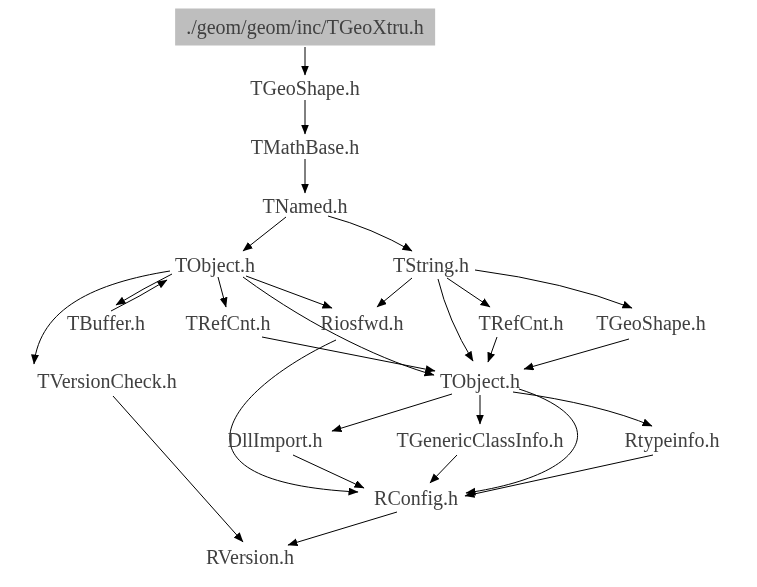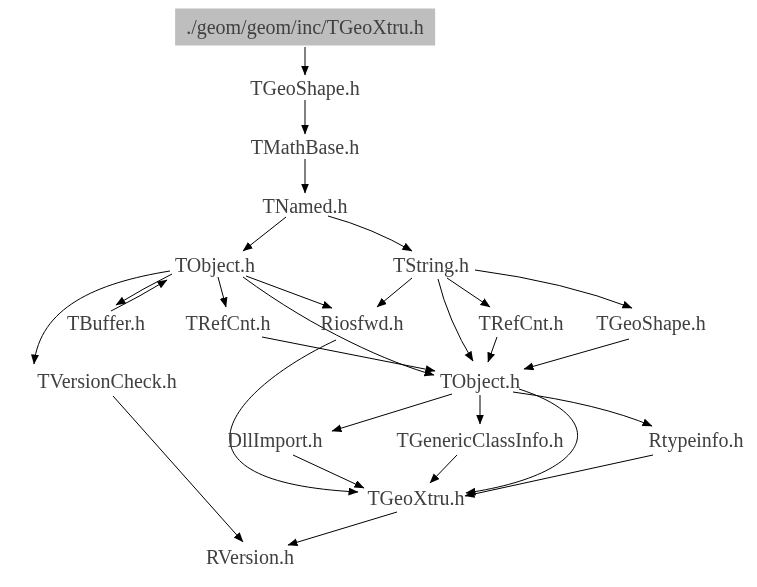--- a/index.html
+++ b/index.html
@@ -65,17 +65,17 @@
       <div class="node" style="left: 431px; top: 265px;">TString.h</div>
       <div class="node" style="left: 106px; top: 323px;">TBuffer.h</div>
       <div class="node" style="left: 228px; top: 323px;">TRefCnt.h</div>
       <div class="node" style="left: 362px; top: 323px;">Riosfwd.h</div>
       <div class="node" style="left: 521px; top: 323px;">TRefCnt.h</div>
       <div class="node" style="left: 651px; top: 323px;">TGeoShape.h</div>
       <div class="node" style="left: 107px; top: 381px;">TVersionCheck.h</div>
       <div class="node" style="left: 480px; top: 381px;">TObject.h</div>
       <div class="node" style="left: 275px; top: 440px;">DllImport.h</div>
       <div class="node" style="left: 480px; top: 440px;">TGenericClassInfo.h</div>
-      <div class="node" style="left: 696px; top: 440px;">Rtypeinfo.h</div>
-      <div class="node" style="left: 416px; top: 498px;">TGeoXtru.h</div>
+      <div class="node" style="left: 672px; top: 440px;">Rtypeinfo.h</div>
+      <div class="node" style="left: 416px; top: 498px;">RConfig.h</div>
       <div class="node" style="left: 250px; top: 557px;">RVersion.h</div>
     </div>
 </div>
 
 </body></html>

